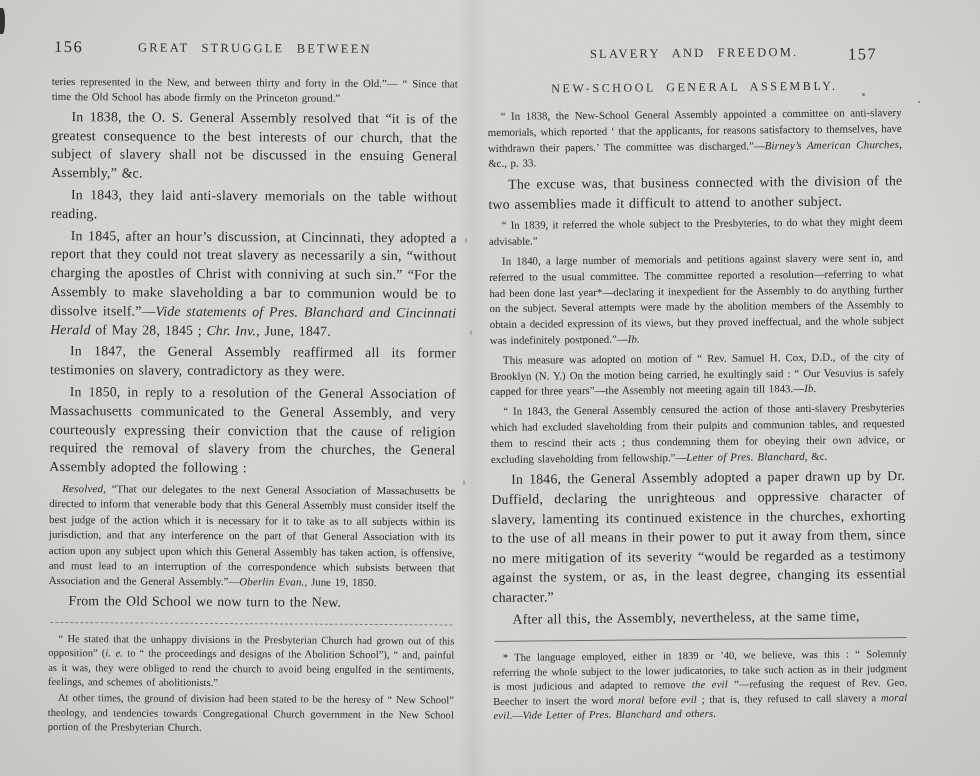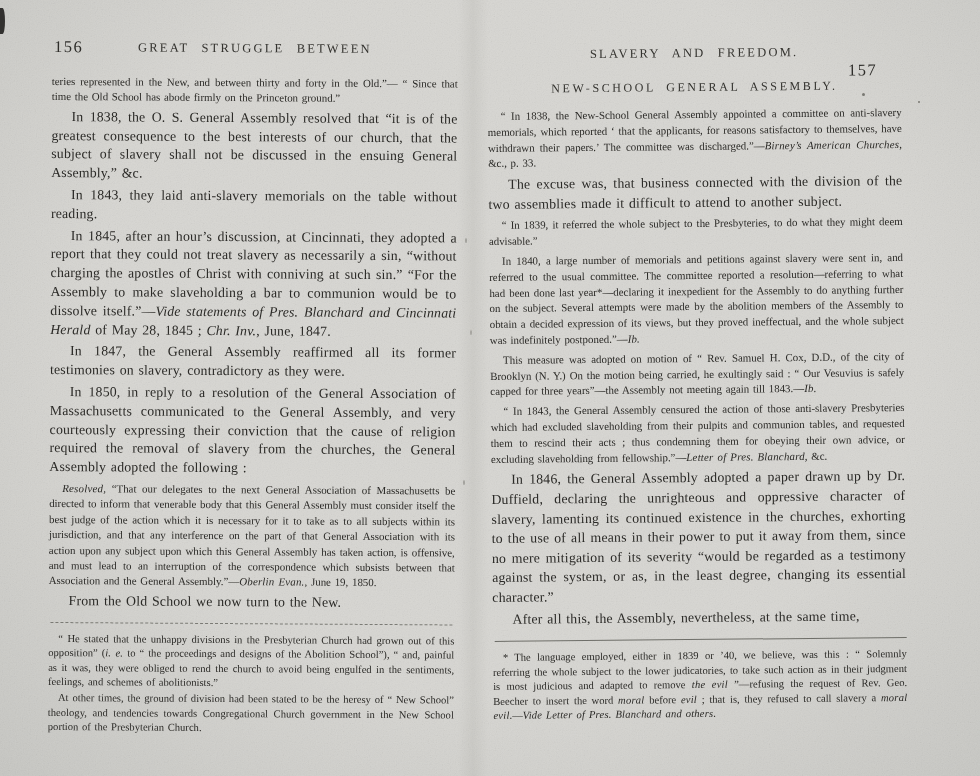--- a/index.html
+++ b/index.html
@@ -22,21 +22,21 @@
   .page-right { left:487px; top:48px; width:414px; transform:rotate(-0.55deg); transform-origin:top left; }
 
   .header-row { position:relative; height:22px; margin-bottom:12px; }
   .runhead {
     display:block; text-align:center;
     font-size:12.5px; letter-spacing:2.2px; word-spacing:7px;
     color:#34332f;
   }
   .pageno { position:absolute; font-size:16.5px; letter-spacing:1.5px; color:#2e2d2a; }
   .pageno-left  { left:2px; top:-3px; }
-  .pageno-right { right:24px; top:16px; }
+  .pageno-right { right:24px; top:0; }
 
   .section-heading {
     text-align:center; font-size:12px; letter-spacing:2.6px; word-spacing:5px;
     margin:6px 0 12px 0; color:#34332f;
   }
 
   p { margin:0; text-align:justify; word-spacing:1px; }
   p.body  { font-size:13.8px; line-height:18.8px; text-indent:20px; margin-top:3px; letter-spacing:0.2px; }
   p.small { font-size:10.9px; line-height:15.4px; text-indent:13px; margin-top:4px; }
   p.foot  { font-size:10.6px; line-height:14.6px; text-indent:10px; margin-top:1px; }

